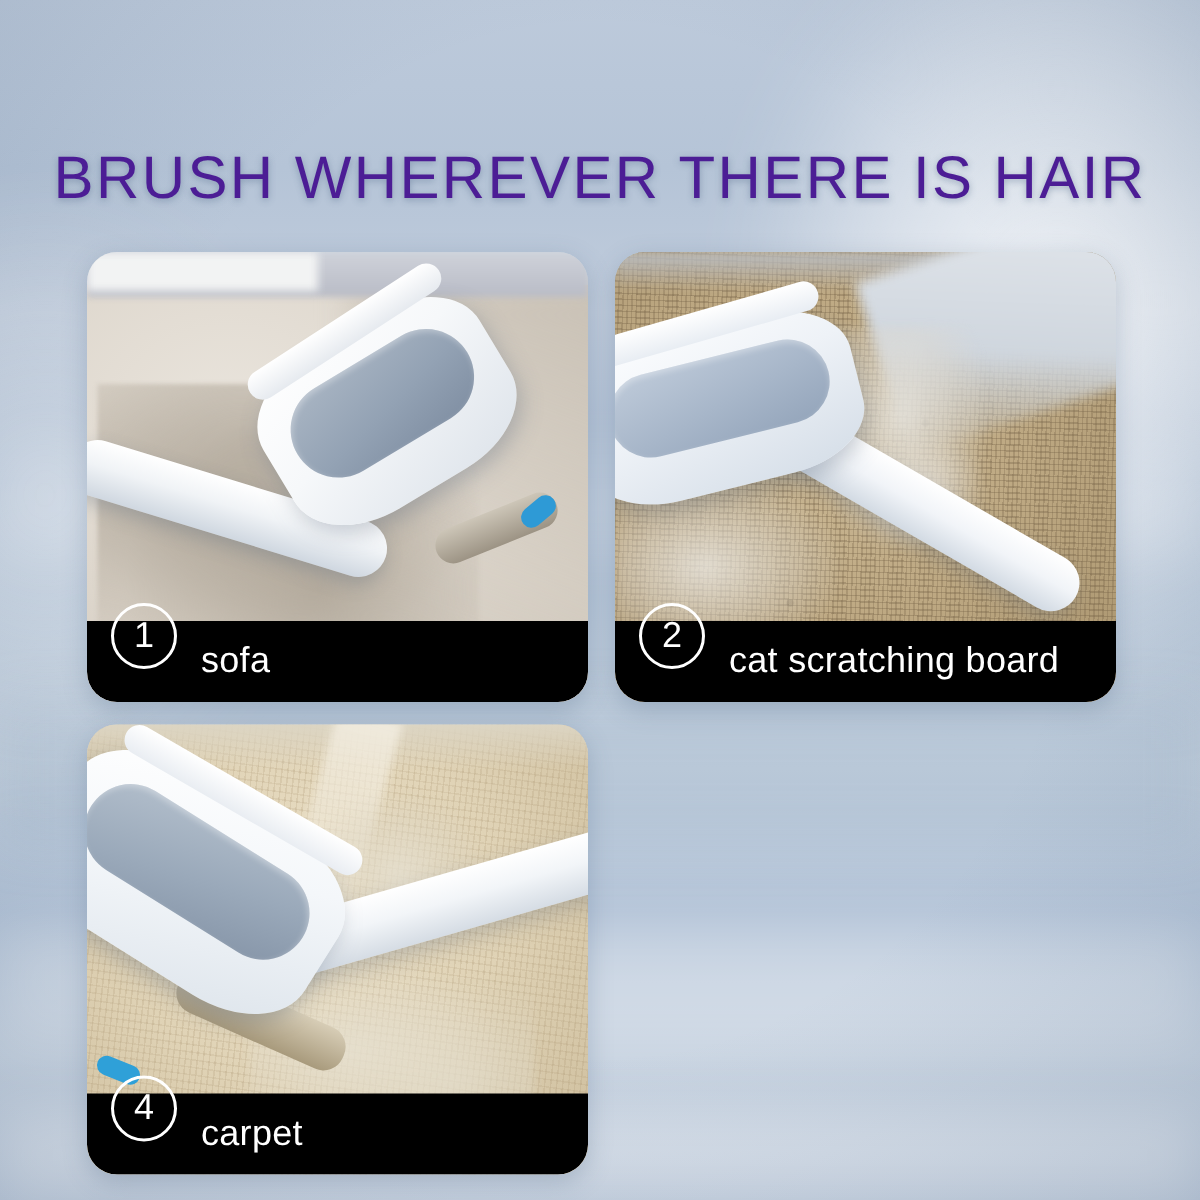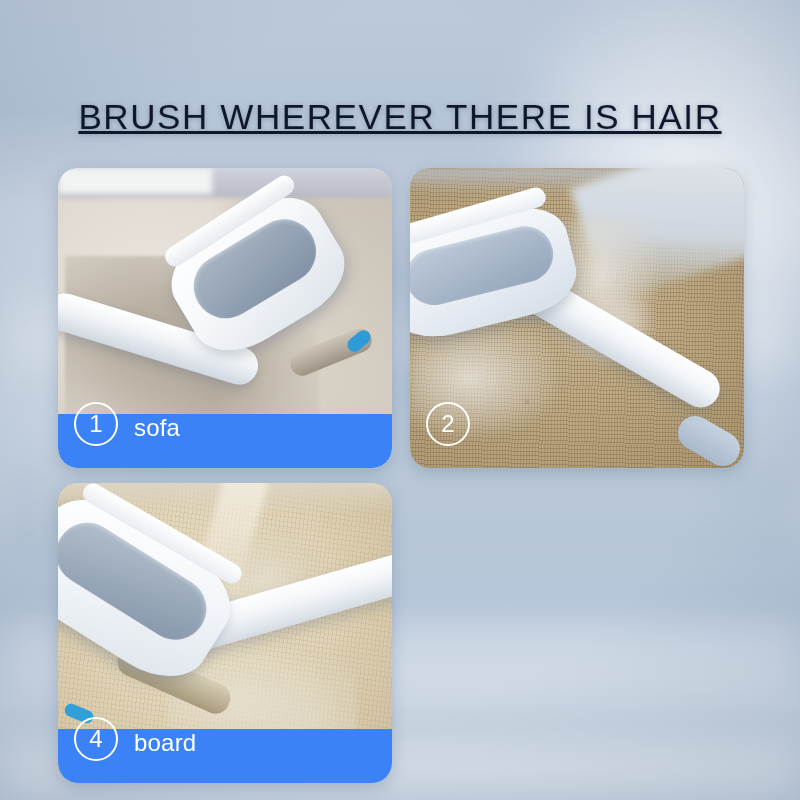--- a/index.html
+++ b/index.html
@@ -72,26 +72,25 @@
     background: radial-gradient(ellipse at 50% 45%, rgba(0,0,0,0) 55%, rgba(70,95,125,0.16) 100%);
   }
 
   
   .headline {
     position: absolute;
     top: 97px;
     left: 0;
     width: 800px;
     text-align: center;
-    font-size: 35px;
+    font-size: 40px;
     letter-spacing: 1.6px;
-    color: #0f172a;
+    color: #4c1d95;
     white-space: nowrap;
     text-shadow: 0 1px 5px rgba(80,105,135,0.45);
-    text-decoration: underline;
   }
 
   
   .grid {
     position: absolute;
     top: 168px;
     left: 58px;
     width: 686px;
     display: grid;
     grid-template-columns: 334px 334px;
@@ -485,24 +484,24 @@
     filter: blur(3px);
   }
 
   
   .caption {
     position: absolute;
     left: 0;
     right: 0;
     bottom: 0;
     height: 54px;
-    background: #3b82f6;
+    background: #000000;
     border-radius: 0 0 20px 20px;
     display: flex;
-    align-items: flex-start;
+    align-items: center;
   }
   .caption-label {
     margin-left: 76px;
     font-size: 24px;
     color: #ffffff;
     letter-spacing: 0.2px;
     white-space: nowrap;
   }
   .badge {
     position: absolute;
@@ -572,20 +571,23 @@
         <div class="p2-fur2"></div>
         <div class="p2-fur3"></div>
         <div class="p2-handle-tip"></div>
         <div class="p2-handle"></div>
         <div class="p2-head">
           <div class="head-body"></div>
           <div class="head-lip"></div>
           <div class="head-pad"></div>
         </div>
       </div>
+      <div class="caption">
+        <span class="caption-label">cat scratching board</span>
+      </div>
       <div class="badge">2</div>
     </div>
 
 
     <div class="card">
       <div class="photo">
         <div class="p4-carpet"></div>
         <div class="p4-top"></div>
         <div class="p4-seam"></div>
         <div class="p4-fur1"></div>
@@ -593,19 +595,19 @@
         <div class="p4-bristle"></div>
         <div class="p4-blue"></div>
         <div class="p4-handle"></div>
         <div class="p4-head">
           <div class="head-body"></div>
           <div class="head-lip"></div>
           <div class="head-pad"></div>
         </div>
       </div>
       <div class="caption">
-        <span class="caption-label">board</span>
+        <span class="caption-label">carpet</span>
       </div>
       <div class="badge">4</div>
     </div>
 
   </div>
 </div>
 
 </body></html>

